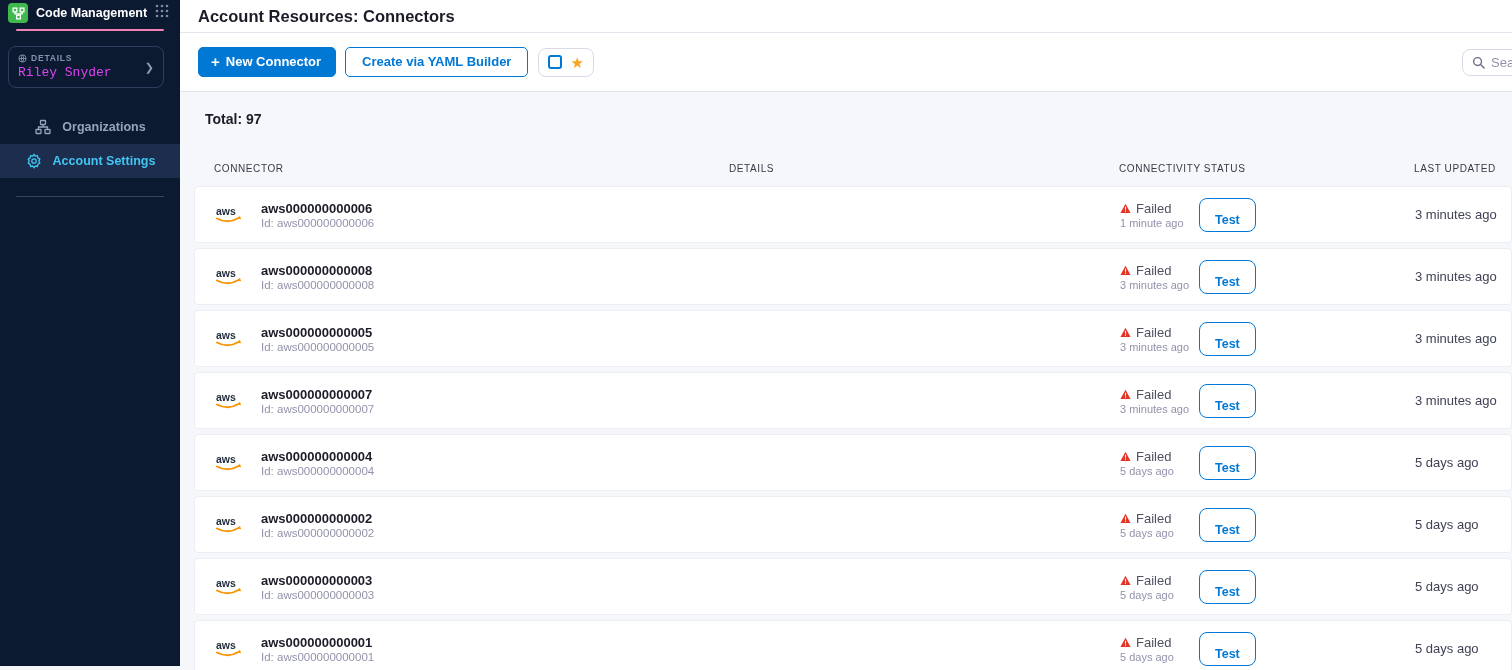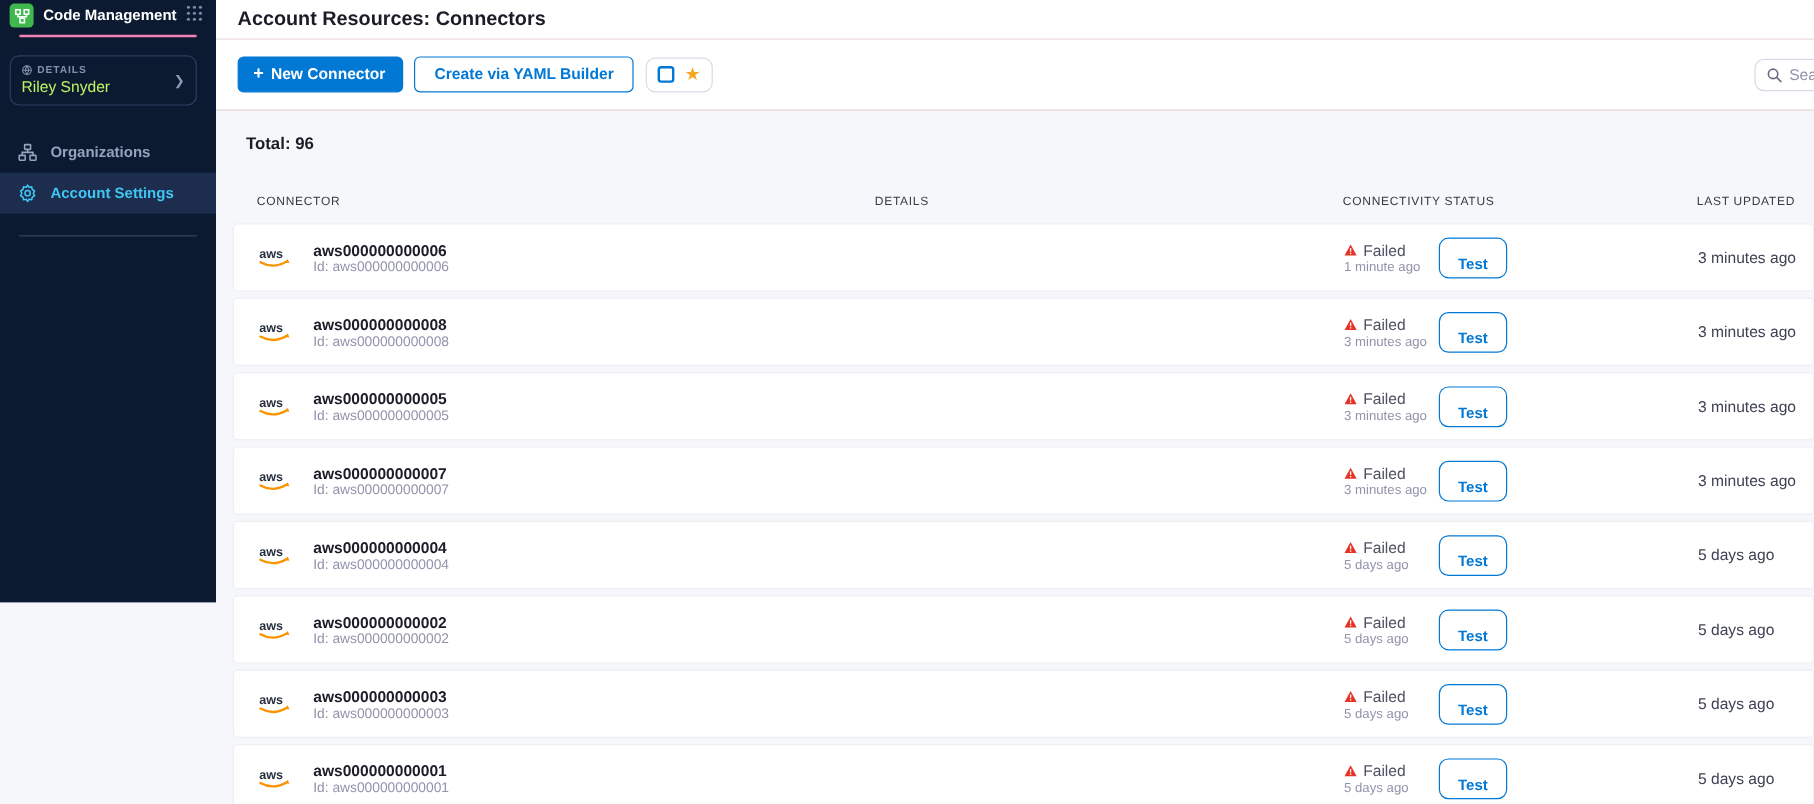--- a/index.html
+++ b/index.html
@@ -1,35 +1,35 @@
 <!DOCTYPE html>
 <html><head>
 <meta charset="utf-8">
 <style>
   * { margin:0; padding:0; box-sizing:border-box; }
   html,body { width:1512px; height:670px; overflow:hidden; font-family:"Liberation Sans", sans-serif; background:#f6f7fa; }
   .app { display:flex; width:1512px; height:670px; }
 
   
-  .sidebar { width:180px; height:502px; background:#0c1a31; flex:none; position:relative; }
+  .sidebar { width:180px; height:666px; background:#0c1a31; flex:none; position:relative; }
   .sidebar-top { height:26px; display:flex; align-items:center; padding:0 14px 0 8px; gap:8px; }
   .logo { width:20px; height:20px; border-radius:4px; background:#3fb94e; display:flex; align-items:center; justify-content:center; flex:none; }
   .logo svg { display:block; }
   .app-title { color:#ffffff; font-size:12.5px; font-weight:bold; flex:1; white-space:nowrap; }
   .grid-icon { flex:none; cursor:pointer; }
   .pink-rule { height:2px; background:#ef82b2; margin:3px 16px 0 16px; border-radius:1px; }
 
   .account-card { margin:15px 16px 0 8px; border:1px solid #2d3d5e; border-radius:8px; padding:6px 9px 7px 9px; display:flex; flex-direction:column; gap:2px; position:relative; cursor:pointer; }
   .account-label-row { display:flex; align-items:center; gap:4px; }
   .account-label { color:#8391ad; font-size:8.5px; font-weight:bold; letter-spacing:0.8px; }
-  .account-name { color:#bef264; font-size:13px; }
+  .account-name { color:#d946ef; font-size:13px;font-family:Liberation Mono, monospace; }
   .account-chevron { position:absolute; right:9px; top:50%; transform:translateY(-50%); color:#8c99b5; font-size:11px; }
 
   .nav { margin-top:22px; display:flex; flex-direction:column; }
-  .nav-item { height:34px; display:flex; align-items:center; gap:10px; padding:0 14px; color:#97a2bc; font-size:12.5px; font-weight:600; cursor:pointer; }
+  .nav-item { height:34px; display:flex; align-items:center; gap:10px; padding:0 14px; color:#97a2bc; font-size:12.5px; font-weight:600; cursor:pointer;justify-content:center; }
   .nav-item .nav-ic { width:18px; display:flex; justify-content:center; flex:none; }
   .nav-item.active { background:#1c2d4d; color:#40c6f3; }
   .nav-divider { height:1px; background:#3a445c; margin:18px 16px 0 16px; }
 
   
   .main { flex:1; display:flex; flex-direction:column; background:#ef4444; min-width:0; }
   .page-header { height:33px; background:#ffffff; border-bottom:1px solid #e4e5ec; display:flex; align-items:center; padding:0 18px; flex:none; }
   .page-title { font-size:16.5px; font-weight:bold; color:#1c1c28; }
 
   .toolbar { height:59px; background:#ffffff; border-bottom:1px solid #e4e5ec; display:flex; align-items:center; padding:0 0 0 18px; flex:none; }
@@ -159,21 +159,21 @@
             <circle cx="6" cy="6" r="4.2"></circle>
             <path d="M9.2 9.2 13 13" stroke-linecap="round"></path>
           </svg>
         <input type="text" placeholder="Search" style="">
       </div>
     </div>
 
     <div class="content">
       <div class="total-line">
         <span>Total:</span>
-        <span>96</span>
+        <span>97</span>
       </div>
 
       <div class="thead">
         <span class="th c1">CONNECTOR</span>
         <span class="th">DETAILS</span>
         <span class="th">CONNECTIVITY STATUS</span>
         <span class="th">LAST UPDATED</span>
       </div>
 
       <div class="rows">

